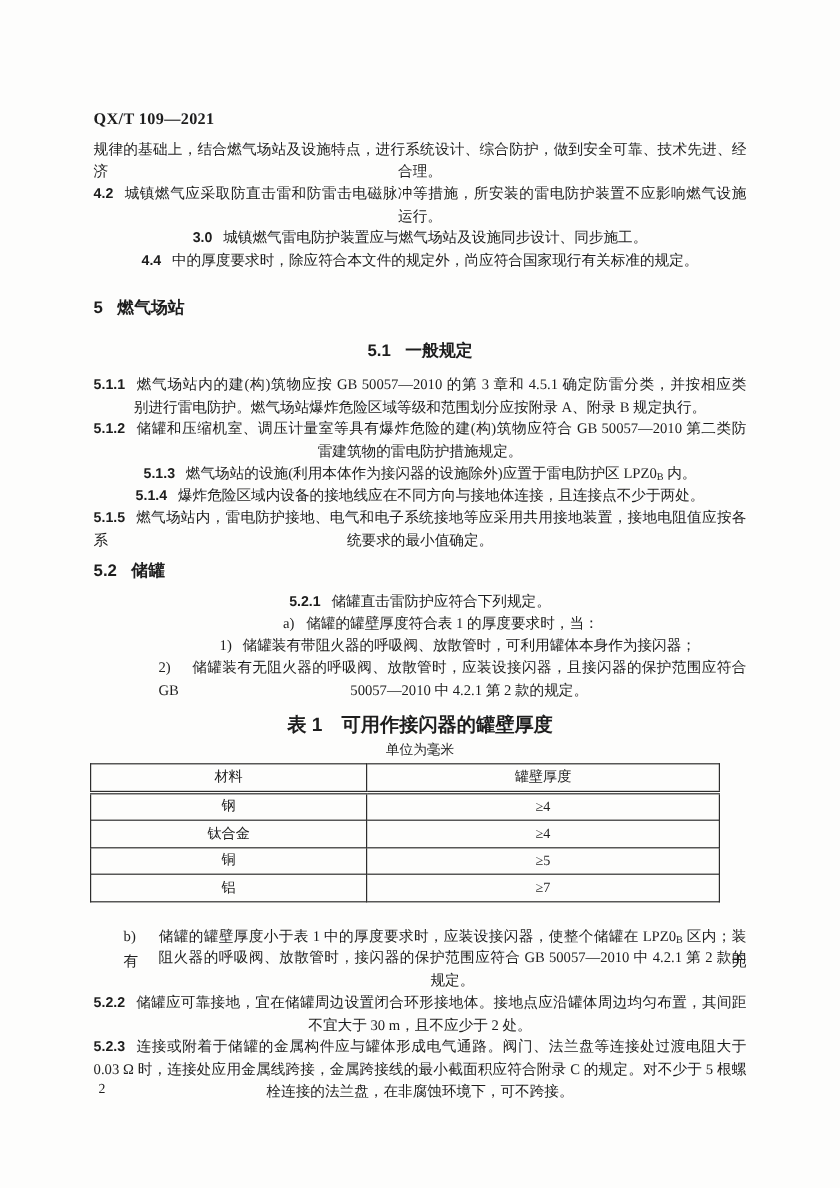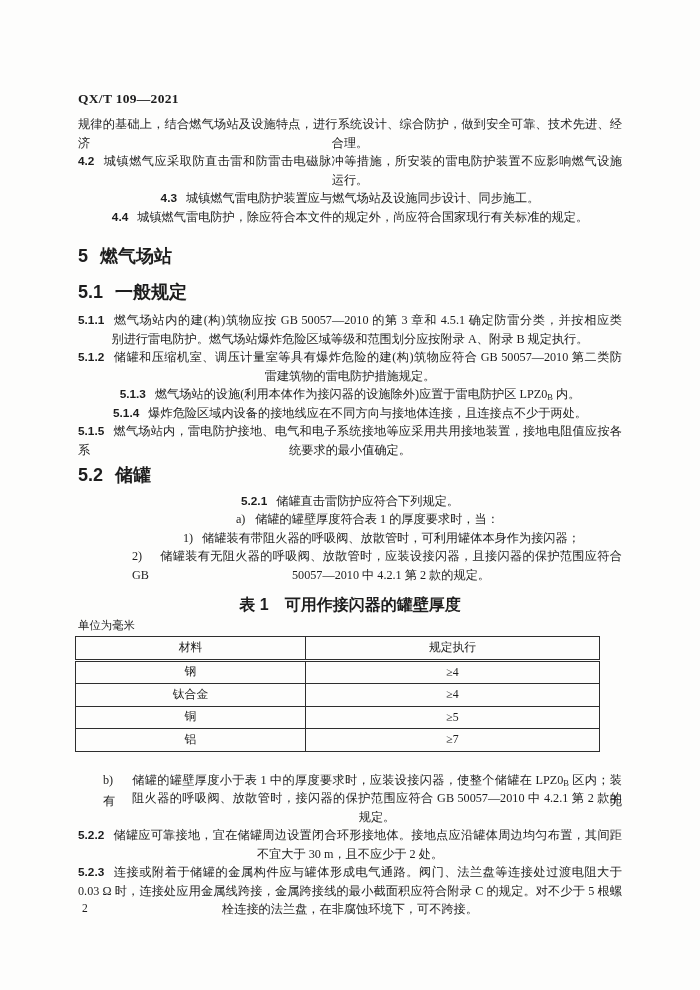--- a/index.html
+++ b/index.html
@@ -28,35 +28,35 @@
   }
   .marker1{display:inline-block;width:29px;}
   .marker2{display:inline-block;width:28px;}
   .ind1{padding-left:25px;}
   .cont1{padding-left:54px;}
   .ind2{padding-left:54px;}
   .cont2{padding-left:82px;}
   .sub{font-size:8.5px;vertical-align:-2px;}
   .heading{
     font-family:"Liberation Sans", sans-serif;
-    font-weight:bold;font-size:18px;line-height:18.5px;height:18.5px;
+    font-weight:bold;font-size:14px;line-height:18.5px;height:18.5px;
   }
   .hnum{margin-right:12px;}
   .h5{margin-top:21px;}
-  .h51{margin-top:17px;}
+  .h51{margin-top:17px;text-align:center;}
   .b2{margin-top:10px;}
   .h52{margin-top:7px;}
   .b3{margin-top:7px;}
   .tbl-title{
     margin-top:12px;text-align:center;
     font-family:"Liberation Sans", sans-serif;
     font-weight:bold;font-size:16px;line-height:18.5px;height:18.5px;
   }
   .unit{
-    margin-top:2px;text-align:left;
+    margin-top:2px;text-align:center;
     font-size:11.4px;line-height:16px;height:16px;
   }
   table.t1{
     margin-top:3px;margin-left:-3px;
     width:525px;border-collapse:collapse;
     border:1.5px solid #2e2e2e;
     font-size:11.8px;
   }
   table.t1 th{
     font-family:"Liberation Sans", sans-serif;
@@ -82,22 +82,22 @@
 <div class="page">
 
   <div class="runhead">QX/T 109—2021</div>
 
   <div class="content">
 
     <div class="ln fill"><span>规律的基础上，结合燃气场站及设施特点，进行系统设计、综合防护，做到安全可靠、技术先进、经济</span></div>
     <div class="ln"><span>合理。</span></div>
     <div class="ln fill"><span class="num">4.2</span><span>城镇燃气应采取防直击雷和防雷击电磁脉冲等措施，所安装的雷电防护装置不应影响燃气设施</span></div>
     <div class="ln"><span>运行。</span></div>
-    <div class="ln"><span class="num">4.3</span><span>城镇燃气雷电防护装置应与燃气场站及设施同步设计、同步施工。</span></div>
-    <div class="ln"><span class="num">4.4</span><span>城镇燃气雷电防护，除应符合本文件的规定外，尚应符合国家现行有关标准的规定。</span></div>
+    <div class="ln"><span class="num">3.0</span><span>城镇燃气雷电防护装置应与燃气场站及设施同步设计、同步施工。</span></div>
+    <div class="ln"><span class="num">4.4</span><span>中的厚度要求时，除应符合本文件的规定外，尚应符合国家现行有关标准的规定。</span></div>
 
     <div class="heading h5"><span class="hnum">5</span><span>燃气场站</span></div>
 
     <div class="heading h51"><span class="hnum">5.1</span><span>一般规定</span></div>
 
     <div class="ln fill b2"><span class="num">5.1.1</span><span>燃气场站内的建(构)筑物应按 GB 50057—2010 的第 3 章和 4.5.1 确定防雷分类，并按相应类</span></div>
     <div class="ln"><span>别进行雷电防护。燃气场站爆炸危险区域等级和范围划分应按附录 A、附录 B 规定执行。</span></div>
     <div class="ln fill"><span class="num">5.1.2</span><span>储罐和压缩机室、调压计量室等具有爆炸危险的建(构)筑物应符合 GB 50057—2010 第二类防</span></div>
     <div class="ln"><span>雷建筑物的雷电防护措施规定。</span></div>
     <div class="ln"><span class="num">5.1.3</span><span>燃气场站的设施(利用本体作为接闪器的设施除外)应置于雷电防护区 LPZ0</span><span class="sub">B</span><span> 内。</span></div>
@@ -113,21 +113,21 @@
     <div class="ln ind2 fill"><span class="marker2">2)</span><span>储罐装有无阻火器的呼吸阀、放散管时，应装设接闪器，且接闪器的保护范围应符合 GB</span></div>
     <div class="ln cont2"><span>50057—2010 中 4.2.1 第 2 款的规定。</span></div>
 
     <div class="tbl-title">表 1　可用作接闪器的罐壁厚度</div>
     <div class="unit">单位为毫米</div>
 
     <table class="t1">
       <thead>
         <tr>
           <th style="width:43.9%">材料</th>
-          <th>规定执行</th>
+          <th>罐壁厚度</th>
         </tr>
       </thead>
       <tbody>
         <tr>
           <td>钢</td>
           <td>≥4</td>
         </tr>
         <tr>
           <td>钛合金</td>
           <td>≥4</td>

